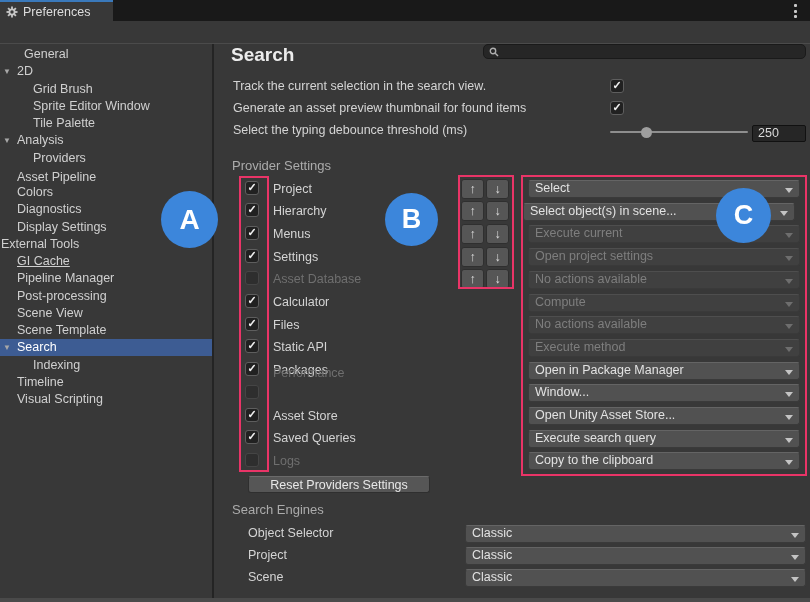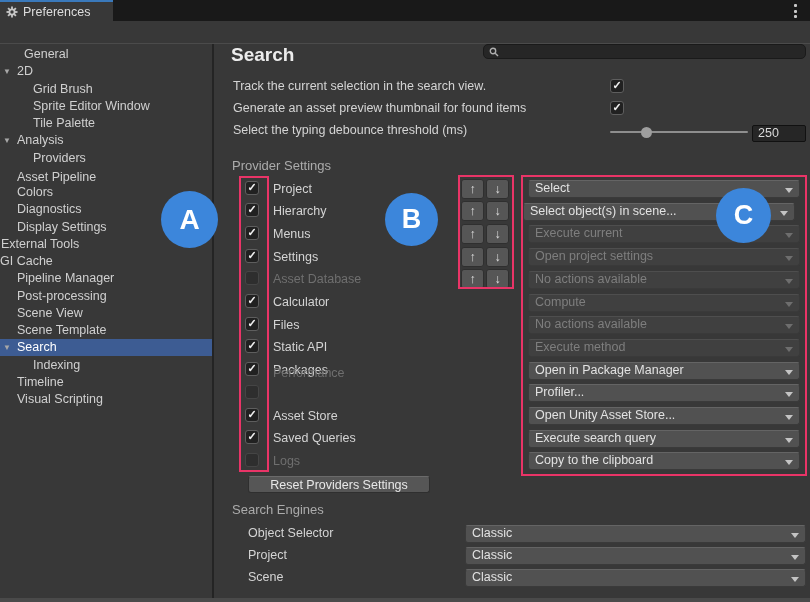--- a/index.html
+++ b/index.html
@@ -131,21 +131,21 @@
       <div class="side-row" style="top: 156.75px;">
         <span style="padding-left: 17px;">Diagnostics</span>
       </div>
       <div class="side-row" style="top: 174px;">
         <span style="padding-left: 17px;">Display Settings</span>
       </div>
       <div class="side-row" style="top: 191.25px;">
         <span style="padding-left: 1px;">External Tools</span>
       </div>
       <div class="side-row" style="top: 208.5px;">
-        <span style="">GI Cache</span>
+        <span style="padding-left: 17px; text-decoration: underline;">GI Cache</span>
       </div>
       <div class="side-row" style="top: 225.75px;">
         <span style="padding-left: 17px;">Pipeline Manager</span>
       </div>
       <div class="side-row" style="top: 243px;">
         <span style="padding-left: 17px;">Post-processing</span>
       </div>
       <div class="side-row" style="top: 260.25px;">
         <span style="padding-left: 17px;">Scene View</span>
       </div>
@@ -215,21 +215,21 @@
       <div class="lbl" style="left: 273px; top: 317.7px;">Files</div>
       <div class="dd disabled" style="left: 528px; top: 316.2px; width: 272px;">No actions available</div>
       <div class="checkbox checked" style="left: 245px; top: 339.4px;"></div>
       <div class="lbl" style="left: 273px; top: 340.4px;">Static API</div>
       <div class="dd disabled" style="left: 528px; top: 338.9px; width: 272px;">Execute method</div>
       <div class="checkbox checked" style="left: 245px; top: 362.1px;"></div>
       <div class="lbl" style="left: 273px; top: 363.1px;">Packages</div>
       <div class="dd" style="left: 528px; top: 361.6px; width: 272px;">Open in Package Manager</div>
       <div class="checkbox disabled" style="left: 245px; top: 384.8px;"></div>
       <div class="lbl dim" style="left: 273px; top: 366px;">Performance</div>
-      <div class="dd" style="left: 528px; top: 384.3px; width: 272px;">Profiler...</div>
+      <div class="dd" style="left: 528px; top: 384.3px; width: 272px;">Window...</div>
       <div class="checkbox checked" style="left: 245px; top: 407.5px;"></div>
       <div class="lbl" style="left: 273px; top: 408.5px;">Asset Store</div>
       <div class="dd" style="left: 528px; top: 407px; width: 272px;">Open Unity Asset Store...</div>
       <div class="checkbox checked" style="left: 245px; top: 430.2px;"></div>
       <div class="lbl" style="left: 273px; top: 431.2px;">Saved Queries</div>
       <div class="dd" style="left: 528px; top: 429.7px; width: 272px;">Execute search query</div>
       <div class="checkbox disabled" style="left: 245px; top: 452.9px;"></div>
       <div class="lbl dim" style="left: 273px; top: 453.9px;">Logs</div>
       <div class="dd" style="left: 528px; top: 452.4px; width: 272px;">Copy to the clipboard</div>
     </div>

